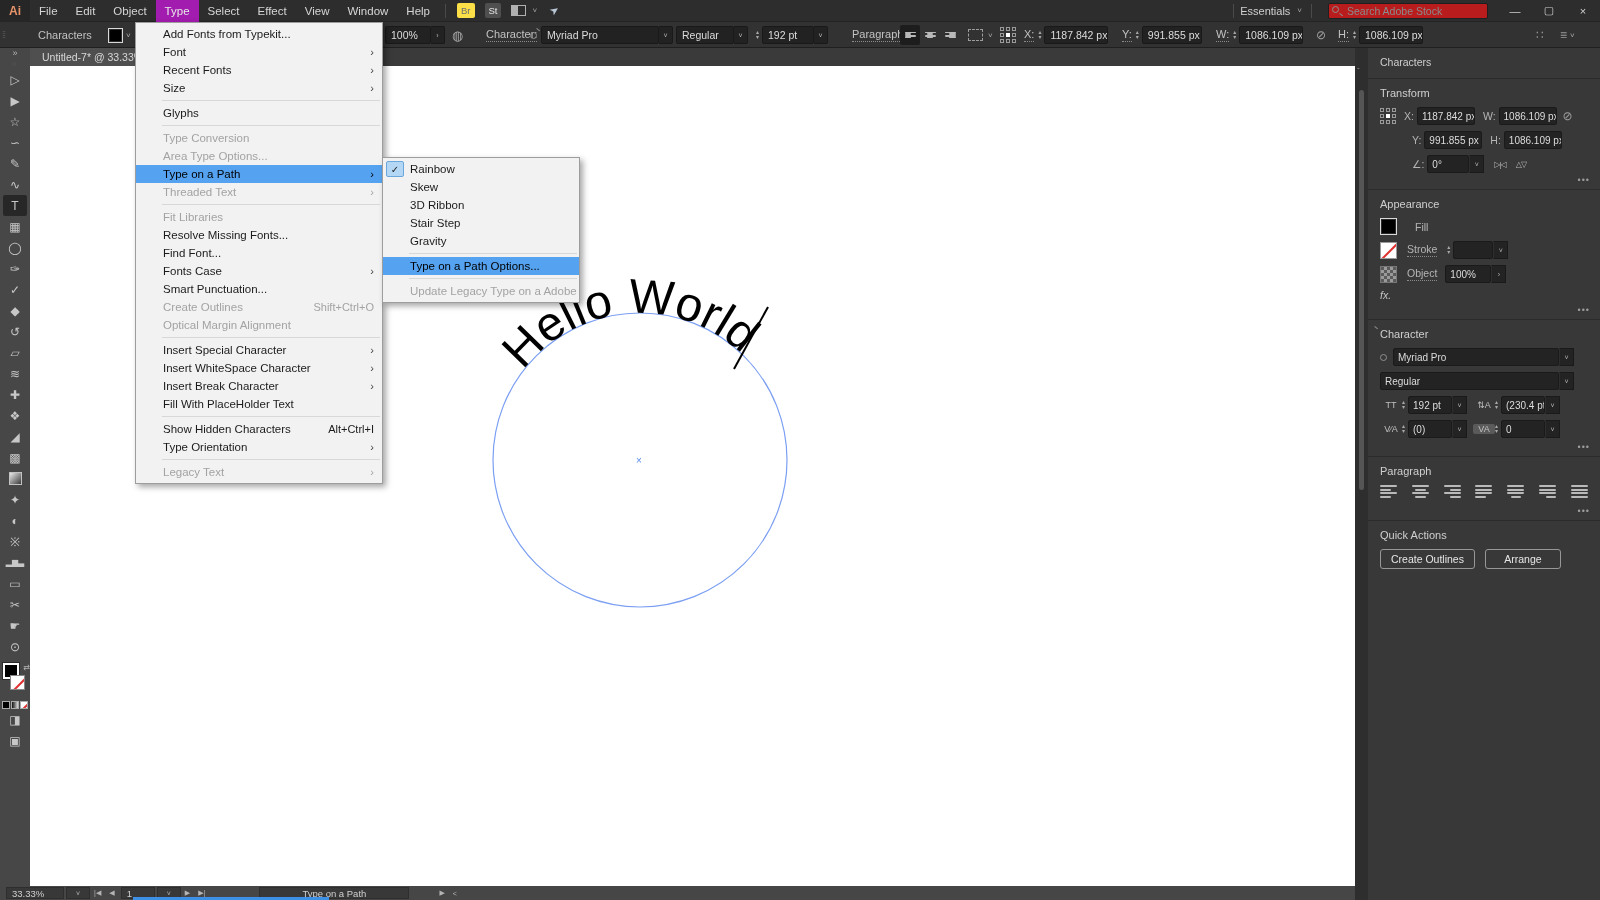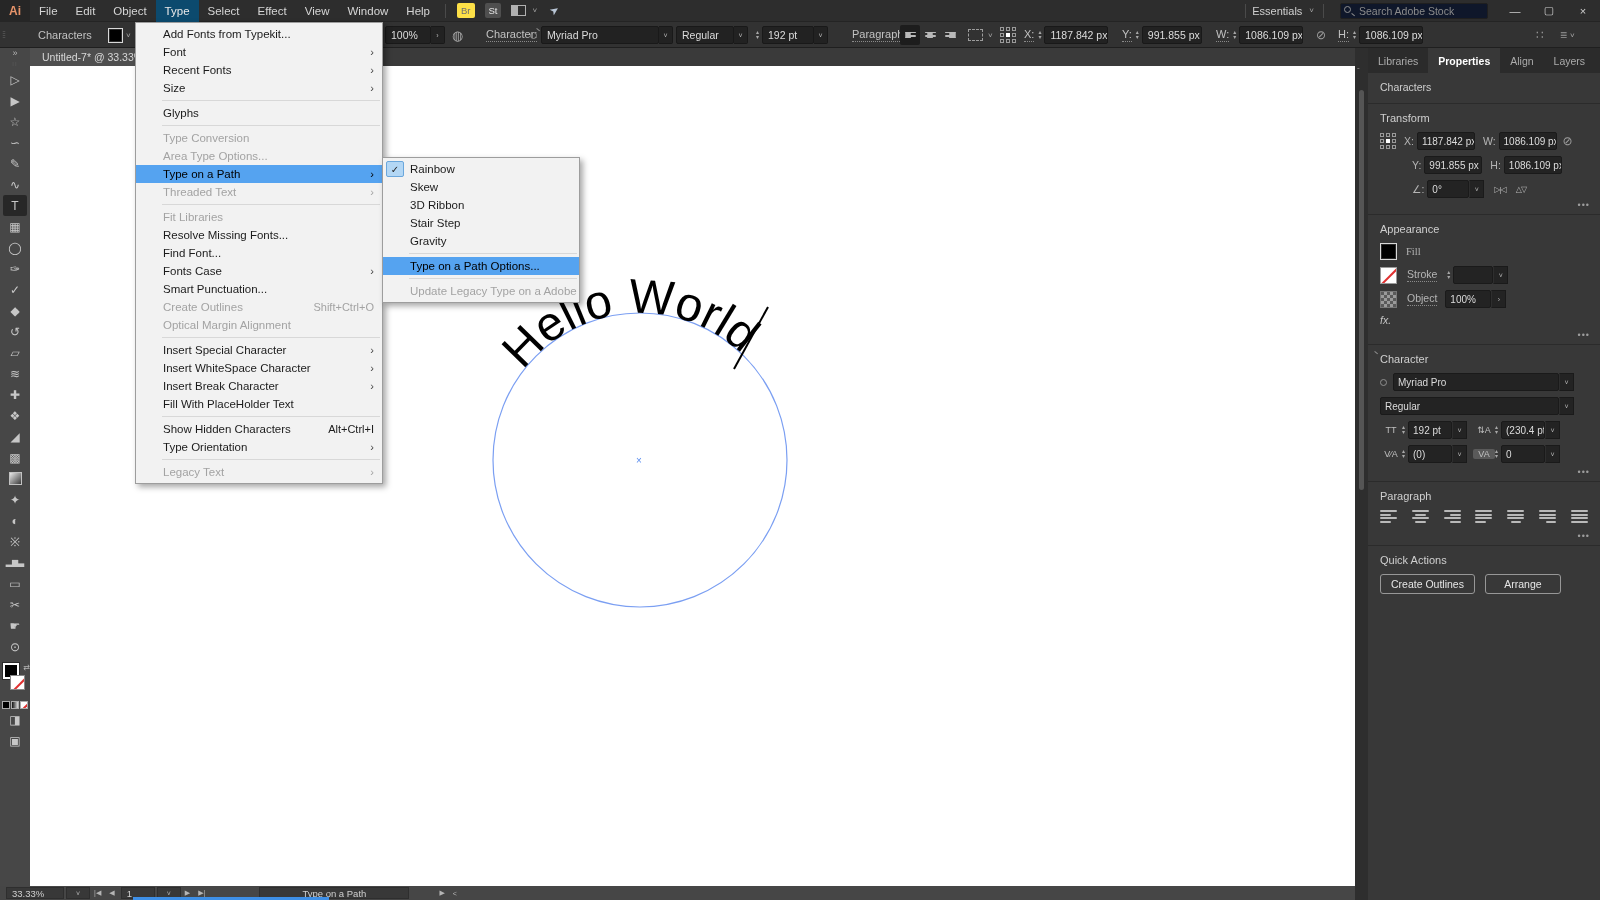--- a/index.html
+++ b/index.html
@@ -3,31 +3,31 @@
 <meta charset="utf-8">
 <style>
   html,body{margin:0;padding:0;background:#1e1e1e;}
   *{box-sizing:border-box;font-family:"Liberation Sans",sans-serif;}
   #app{position:relative;width:1600px;height:900px;background:#2d2d2d;overflow:hidden;font-size:11px;color:#c8c8c8;}
 
   
   #menubar{position:absolute;left:0;top:0;width:1600px;height:22px;background:#2d2d2d;display:flex;align-items:center;z-index:50;border-bottom:1px solid #242424;}
   .ai-logo{width:30px;height:22px;display:flex;align-items:center;justify-content:center;color:#e8946a;font-weight:bold;font-size:12px;background:#262626;}
   .menu-item{padding:0 9px;height:22px;display:flex;align-items:center;color:#d6d6d6;font-size:11.5px;}
-  .menu-item.active{background:#0c4a6e;color:#e8e8e8;}
+  .menu-item.active{background:#a21caf;color:#e8e8e8;}
   .mb-divider{width:1px;height:14px;background:#4a4a4a;margin:0 6px;}
   .mb-icon{margin:0 5px;color:#9a9a9a;font-size:10px;display:flex;align-items:center;}
   .mb-box{background:#4f4f4f;color:#e6e6e6;font-size:9.5px;padding:2px 4px;border-radius:2px;}
   .mb-box.dim{background:#fde047;color:#6f6f6f;}
   .layout-icon{width:15px;height:11px;border:1px solid #b0b0b0;background:linear-gradient(90deg,#b0b0b0 0 6px,transparent 6px);margin-right:3px;}
   .send-icon{transform:rotate(-35deg);color:#b9c6d6;font-size:11px;}
   .mb-right{margin-left:auto;display:flex;align-items:center;}
   .workspace{color:#d0d0d0;font-size:11px;margin-right:4px;}
   .chev{font-size:8px;color:#a5a5a5;margin:0 3px;}
-  #stock-search{width:148px;height:16px;background:#0f172a;border:1px solid #1f1f1f;color:#bdbdbd;font-size:10.5px;padding:0 4px 0 18px;border-radius:2px;}
+  #stock-search{width:160px;height:16px;background:#b91c1c;border:1px solid #1f1f1f;color:#bdbdbd;font-size:10.5px;padding:0 4px 0 18px;border-radius:2px;}
   #stock-search::placeholder{color:#8b8b8b;}
   .search-wrap{position:relative;margin:0 10px;}
   .mag{position:absolute;left:4px;top:3px;width:7px;height:7px;border:1.4px solid #8f8f8f;border-radius:50%;}
   .mag::after{content:"";position:absolute;left:6px;top:7px;width:4px;height:1.4px;background:#8f8f8f;transform:rotate(40deg);}
   .win-btn{width:34px;height:22px;display:flex;align-items:center;justify-content:center;color:#cfcfcf;font-size:11px;}
 
   
   #controlbar{position:absolute;left:0;top:22px;width:1600px;height:26px;background:#323232;border-bottom:1px solid #1f1f1f;z-index:10;}
   #controlbar .abs{position:absolute;top:0;height:26px;display:flex;align-items:center;}
   .grip{color:#5c5c5c;font-size:9px;letter-spacing:-1px;}
@@ -418,26 +418,20 @@
       <text x="606" y="398" font-size="10" fill="#5b8def">×</text>
     </svg>
   </div>
 
   <div id="dockstrip">
     <span class="dock-chev">ˆ</span>
     <span class="dock-thumb"></span>
   </div>
 
   <div id="panel">
-    <div id="panel-tabs">
-      <div class="ptab">Libraries</div>
-      <div class="ptab active">Properties</div>
-      <div class="ptab">Align</div>
-      <div class="ptab">Layers</div>
-    </div>
 
     <div class="psec" style="padding-bottom:10px;">
       <span class="plabel" style="color:#cfcfcf;">Characters</span>
     </div>
 
     <div class="psec">
       <div class="psec-title">Transform</div>
       <div class="prow">
         <span class="refgrid" style="margin-right:8px;">
             <i></i>
@@ -469,21 +463,21 @@
         <span class="flipicon">▷|◁</span>
         <span class="flipicon">△▽</span>
       </div>
       <span class="more">•••</span>
     </div>
 
     <div class="psec">
       <div class="psec-title">Appearance</div>
       <div class="prow">
         <span class="swatch-fill" style="width:17px;height:17px;"></span>
-        <span class="plabel" style="margin-left:9px;font-family:Liberation Serif, serif;">Fill</span>
+        <span class="plabel" style="margin-left:18px;">Fill</span>
       </div>
       <div class="prow">
         <span class="swatch-none" style="width:17px;height:17px;"></span>
         <span class="plabel dotted" style="margin-left:10px;">Stroke</span>
         <span class="spin" style="margin-left:10px;">
             <span>▴</span>
             <span>▾</span>
           </span>
         <span class="pfield" style="width:40px;"></span>
         <span class="pchev">˅</span>

